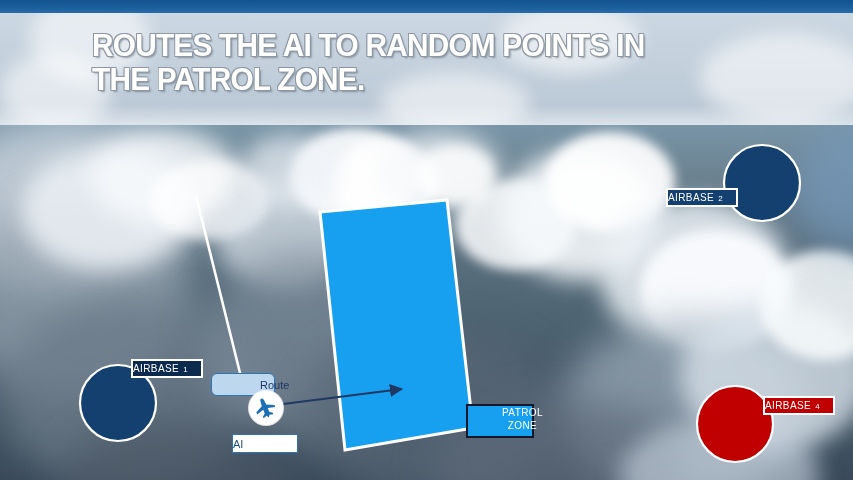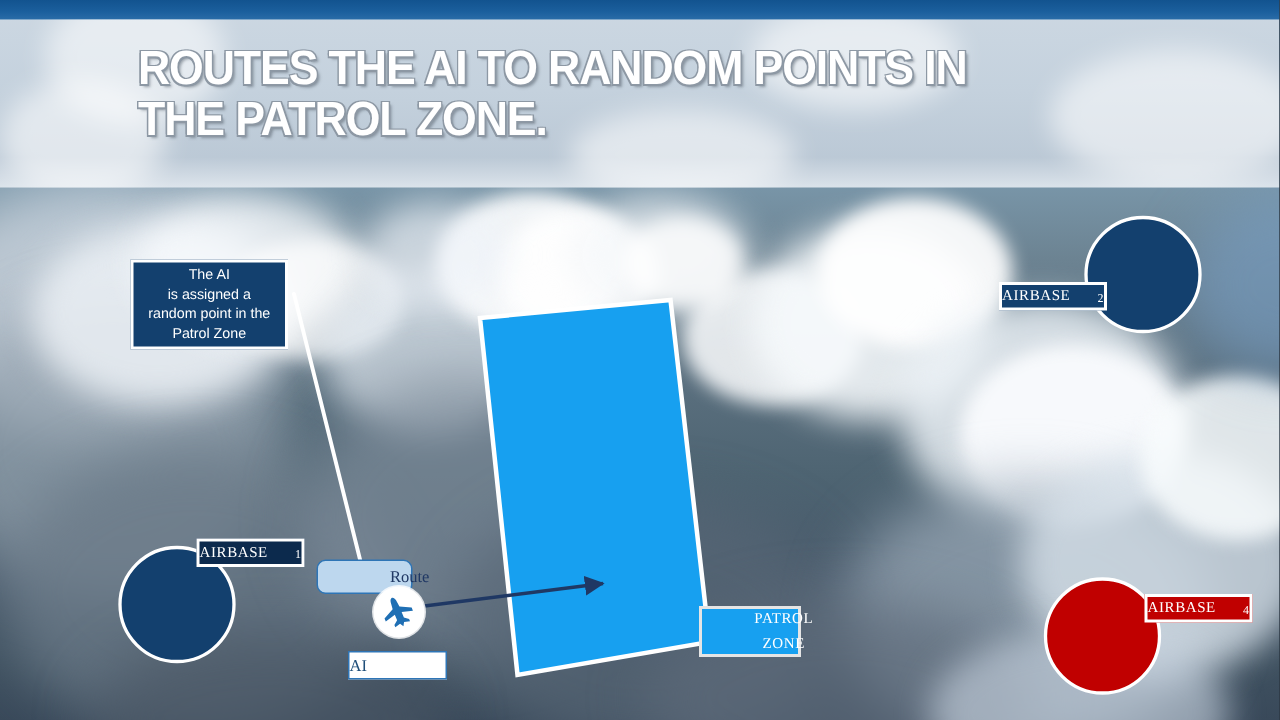--- a/index.html
+++ b/index.html
@@ -92,23 +92,23 @@
     left: 0; top: 0;
     width: 853px; height: 480px;
   }
 
   
   .lbl {
     position: absolute;
     box-sizing: border-box;
     display: flex;
     align-items: center;
-    justify-content: space-between;
+    justify-content: flex-start;
     text-align: center;
-    font-family: Liberation Serif, serif;
+    font-family: Liberation Sans, sans-serif;
     white-space: nowrap;
   }
   .lbl-navy {
     background: #13406e;
     border: 2px solid #ffffff;
     color: #ffffff;
     font-size: 10px;
     letter-spacing: 0.4px;
   }
   .lbl-navy-dark {
@@ -120,21 +120,21 @@
   }
   .lbl-red {
     background: #c00000;
     border: 2px solid #ffffff;
     color: #ffffff;
     font-size: 10px;
     letter-spacing: 0.4px;
   }
   .lbl-cyan {
     background: #17a0f0;
-    border: 2px solid #e5e5e5;
+    border: 2px solid #0f172a;
     color: #ffffff;
     font-size: 10px;
     line-height: 13px;
     letter-spacing: 0.4px;
     flex-direction: column;
     padding-left: 45px;
   }
   .lbl-white {
     background: #ffffff;
     border: 1px solid #2e75b6;
@@ -236,24 +236,20 @@
       <line x1="196" y1="196" x2="243" y2="385" stroke="#ffffff" stroke-width="2.6" stroke-linecap="round"></line>
       <circle cx="243" cy="385" r="3.4" fill="#ffffff"></circle>
 
       <line x1="283" y1="404" x2="402" y2="389" stroke="#1f3864" stroke-width="2.2" marker-end="url(#arrowhead)"></line>
 
       <circle cx="118" cy="403" r="38" fill="#13406e" stroke="#ffffff" stroke-width="2.2"></circle>
       <circle cx="762" cy="183" r="38" fill="#13406e" stroke="#ffffff" stroke-width="2.2"></circle>
       <circle cx="735" cy="424" r="38" fill="#c00000" stroke="#ffffff" stroke-width="2.2"></circle>
     </svg>
 
-    <div class="callout" style="left:87px; top:173px; width:105px; height:60px;">The AI
-is assigned a
-random point in the
-Patrol Zone</div>
 
     <div class="lbl lbl-navy-dark" style="left:131px; top:359px; width:72px; height:19px;">
       <span>AIRBASE</span>
       <span class="sub" style="margin-left:4px;">1</span>
     </div>
 
     <div class="lbl lbl-navy" style="left:666px; top:188px; width:72px; height:19px;">
       <span>AIRBASE</span>
       <span class="sub" style="margin-left:4px;">2</span>
     </div>

